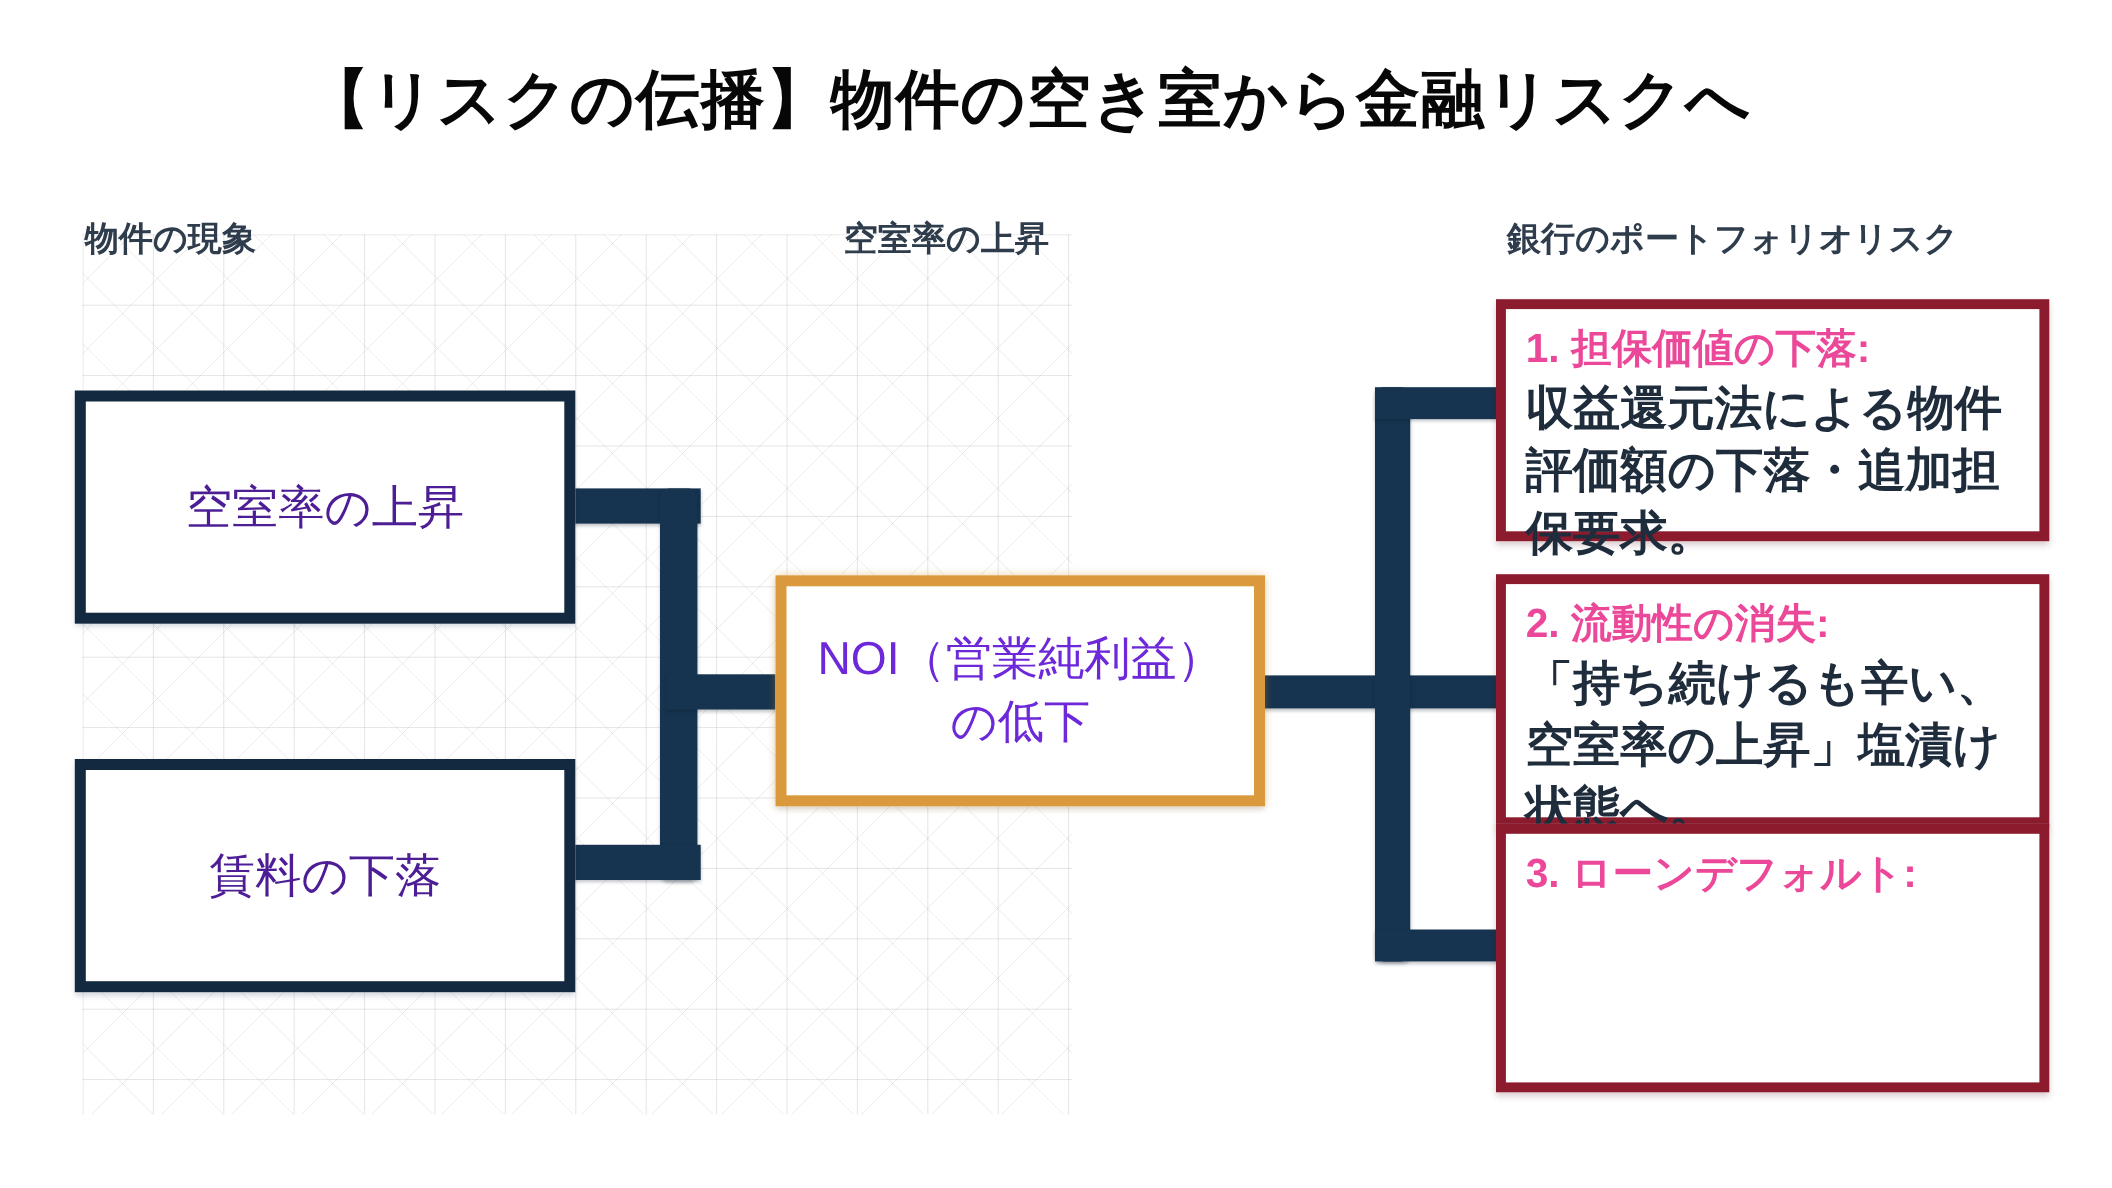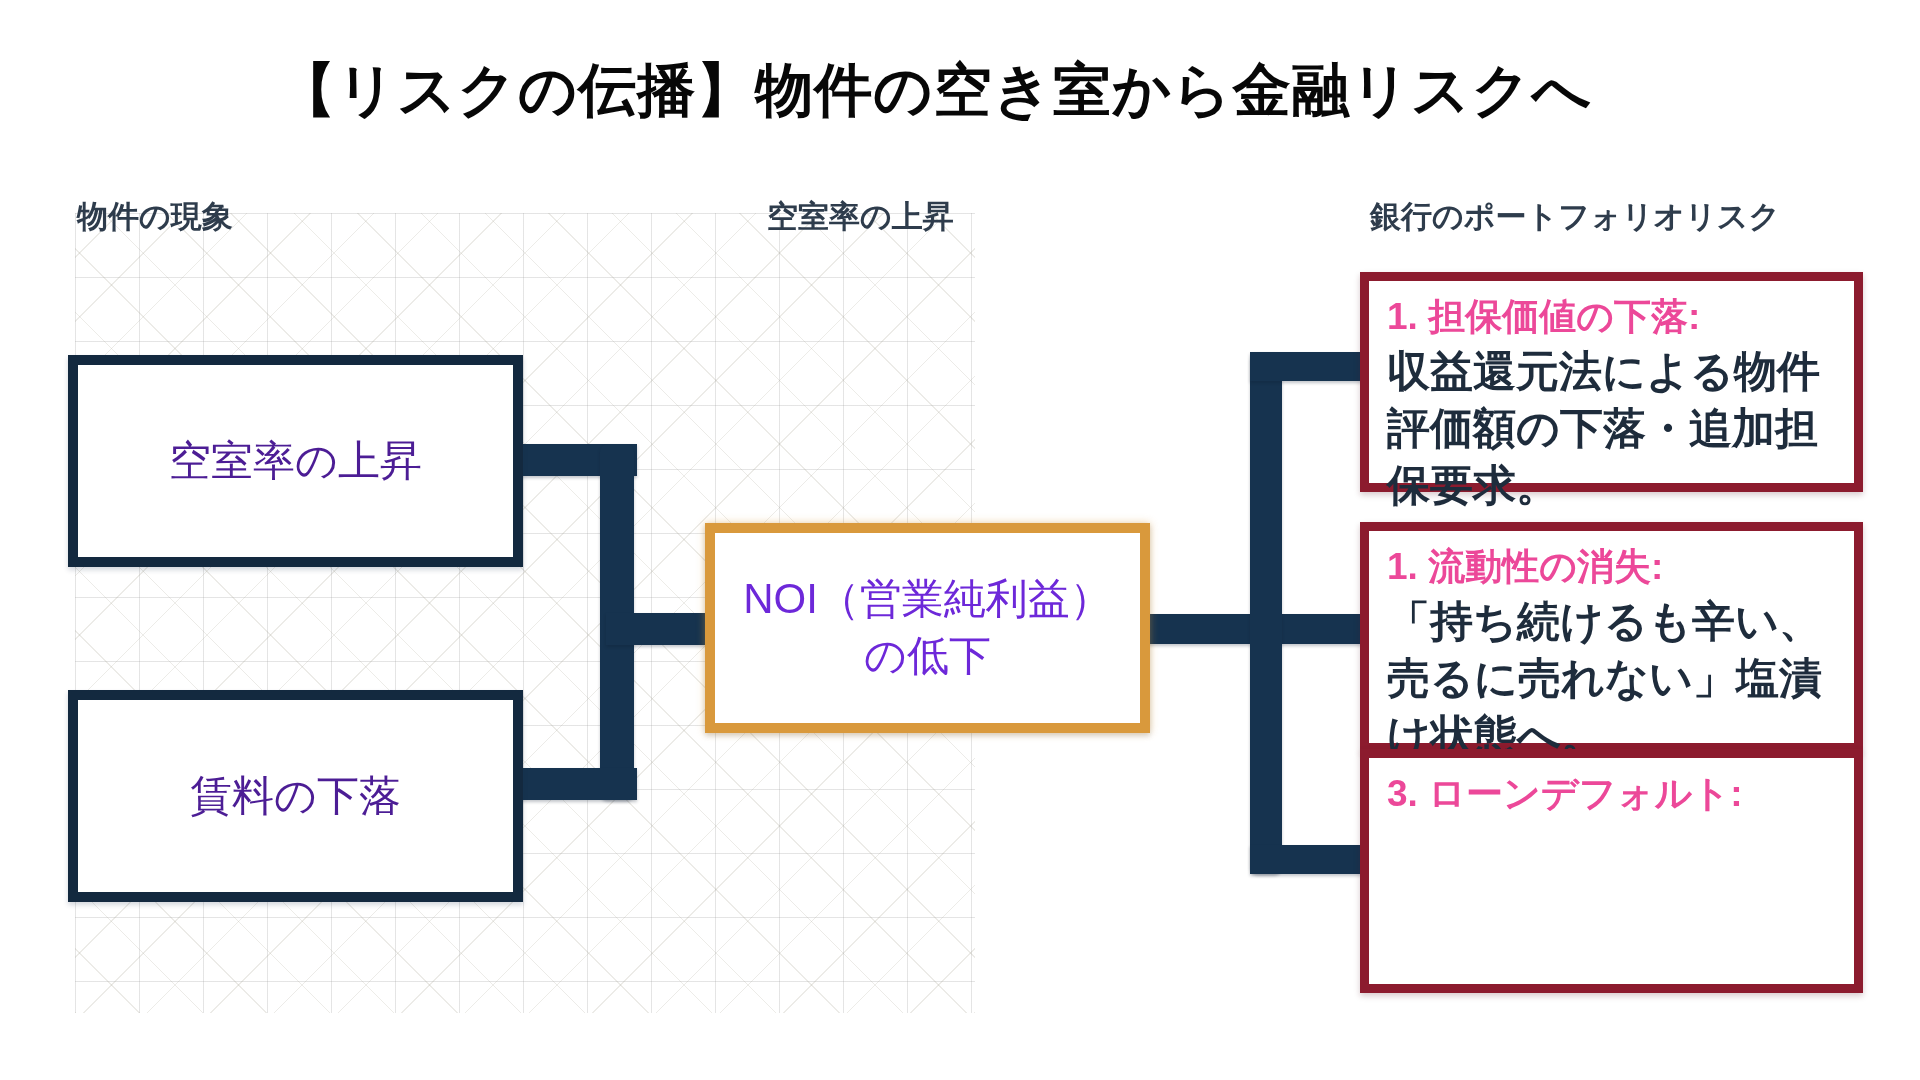--- a/index.html
+++ b/index.html
@@ -111,20 +111,20 @@
       <span>NOI（営業純利益）</span><br>
       <span>の低下</span>
     </div>
   </div>
 
   <div class="risk-card risk-1">
     <p class="risk-heading">1. 担保価値の下落:</p>
     <p class="risk-body">収益還元法による物件評価額の下落・追加担保要求。</p>
   </div>
   <div class="risk-card risk-2">
-    <p class="risk-heading">1. 流動性の消失:</p>
-    <p class="risk-body">「持ち続けるも辛い、売るに売れない」塩漬け状態へ。</p>
+    <p class="risk-heading">2. 流動性の消失:</p>
+    <p class="risk-body">「持ち続けるも辛い、空室率の上昇」塩漬け状態へ。</p>
   </div>
   <div class="risk-card risk-3">
     <p class="risk-heading">3. ローンデフォルト:</p>
   </div>
 
 </div>
 
 </body></html>

